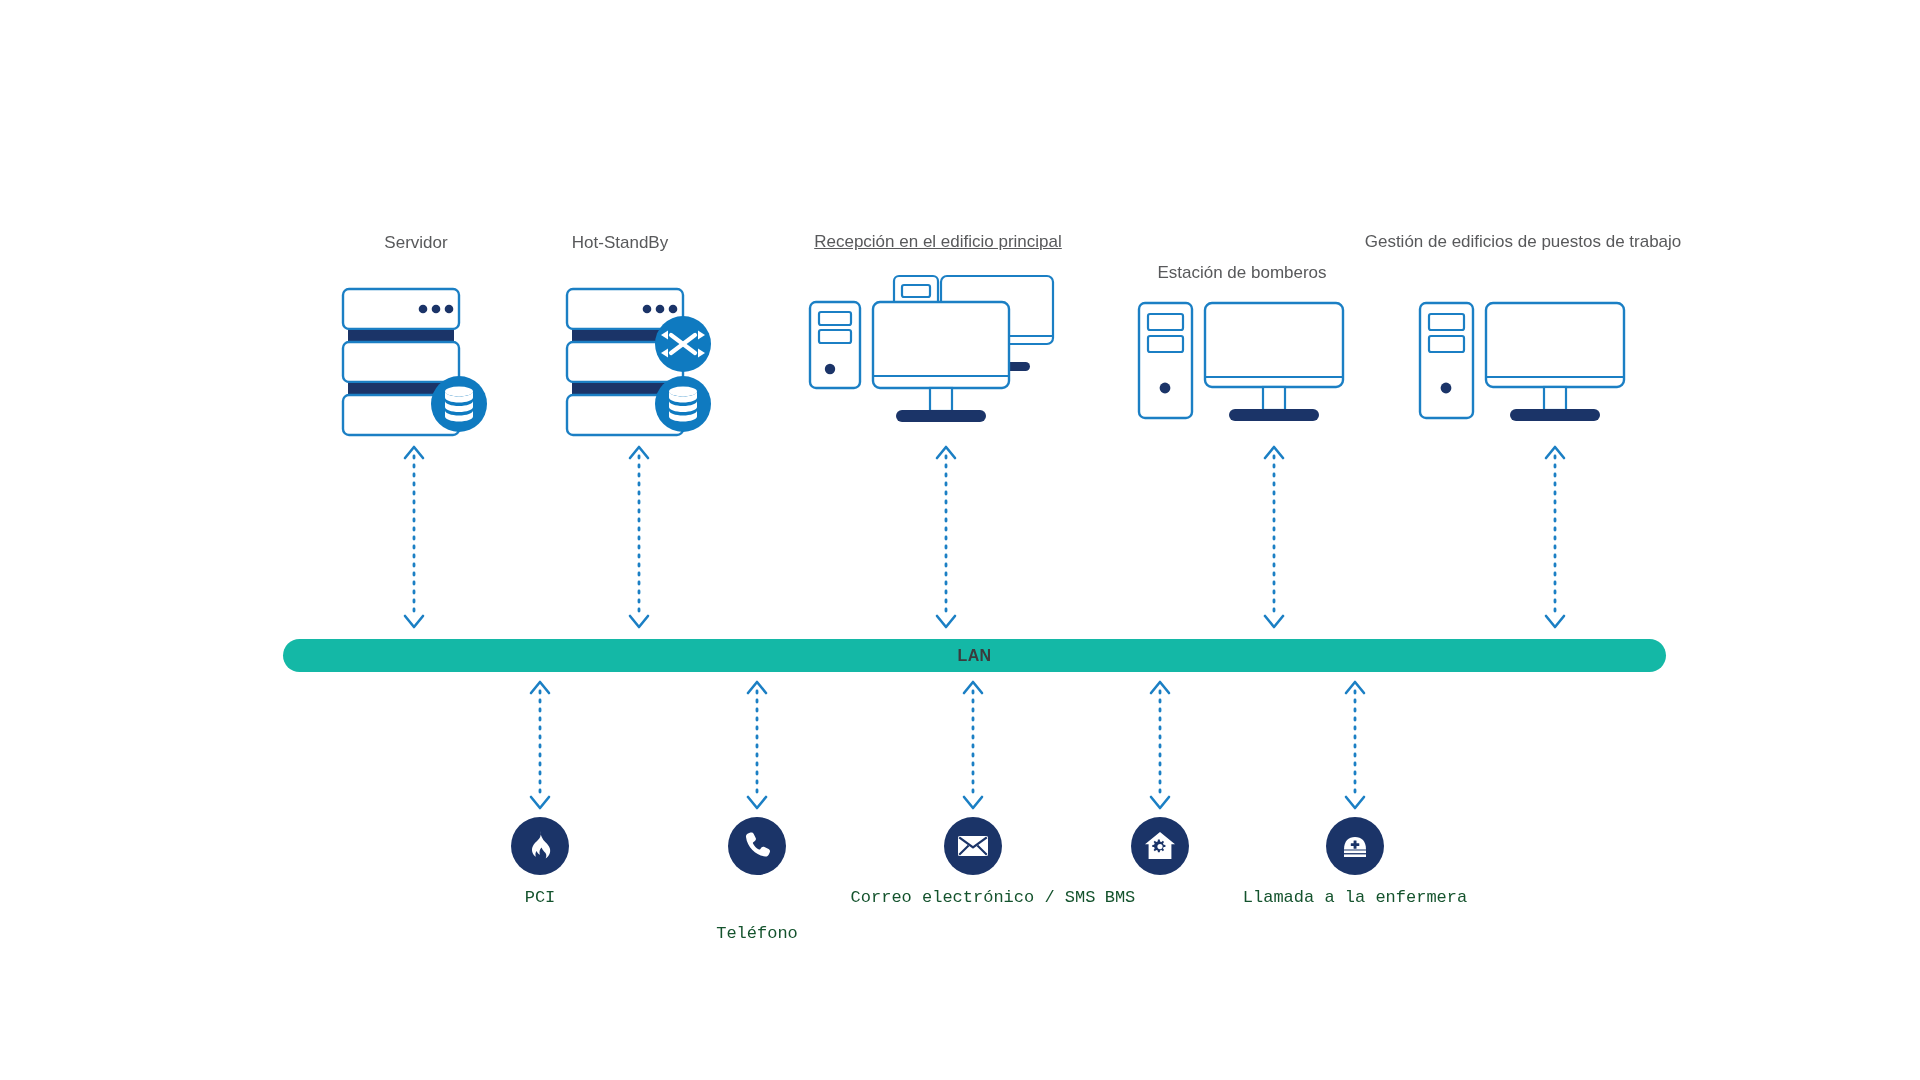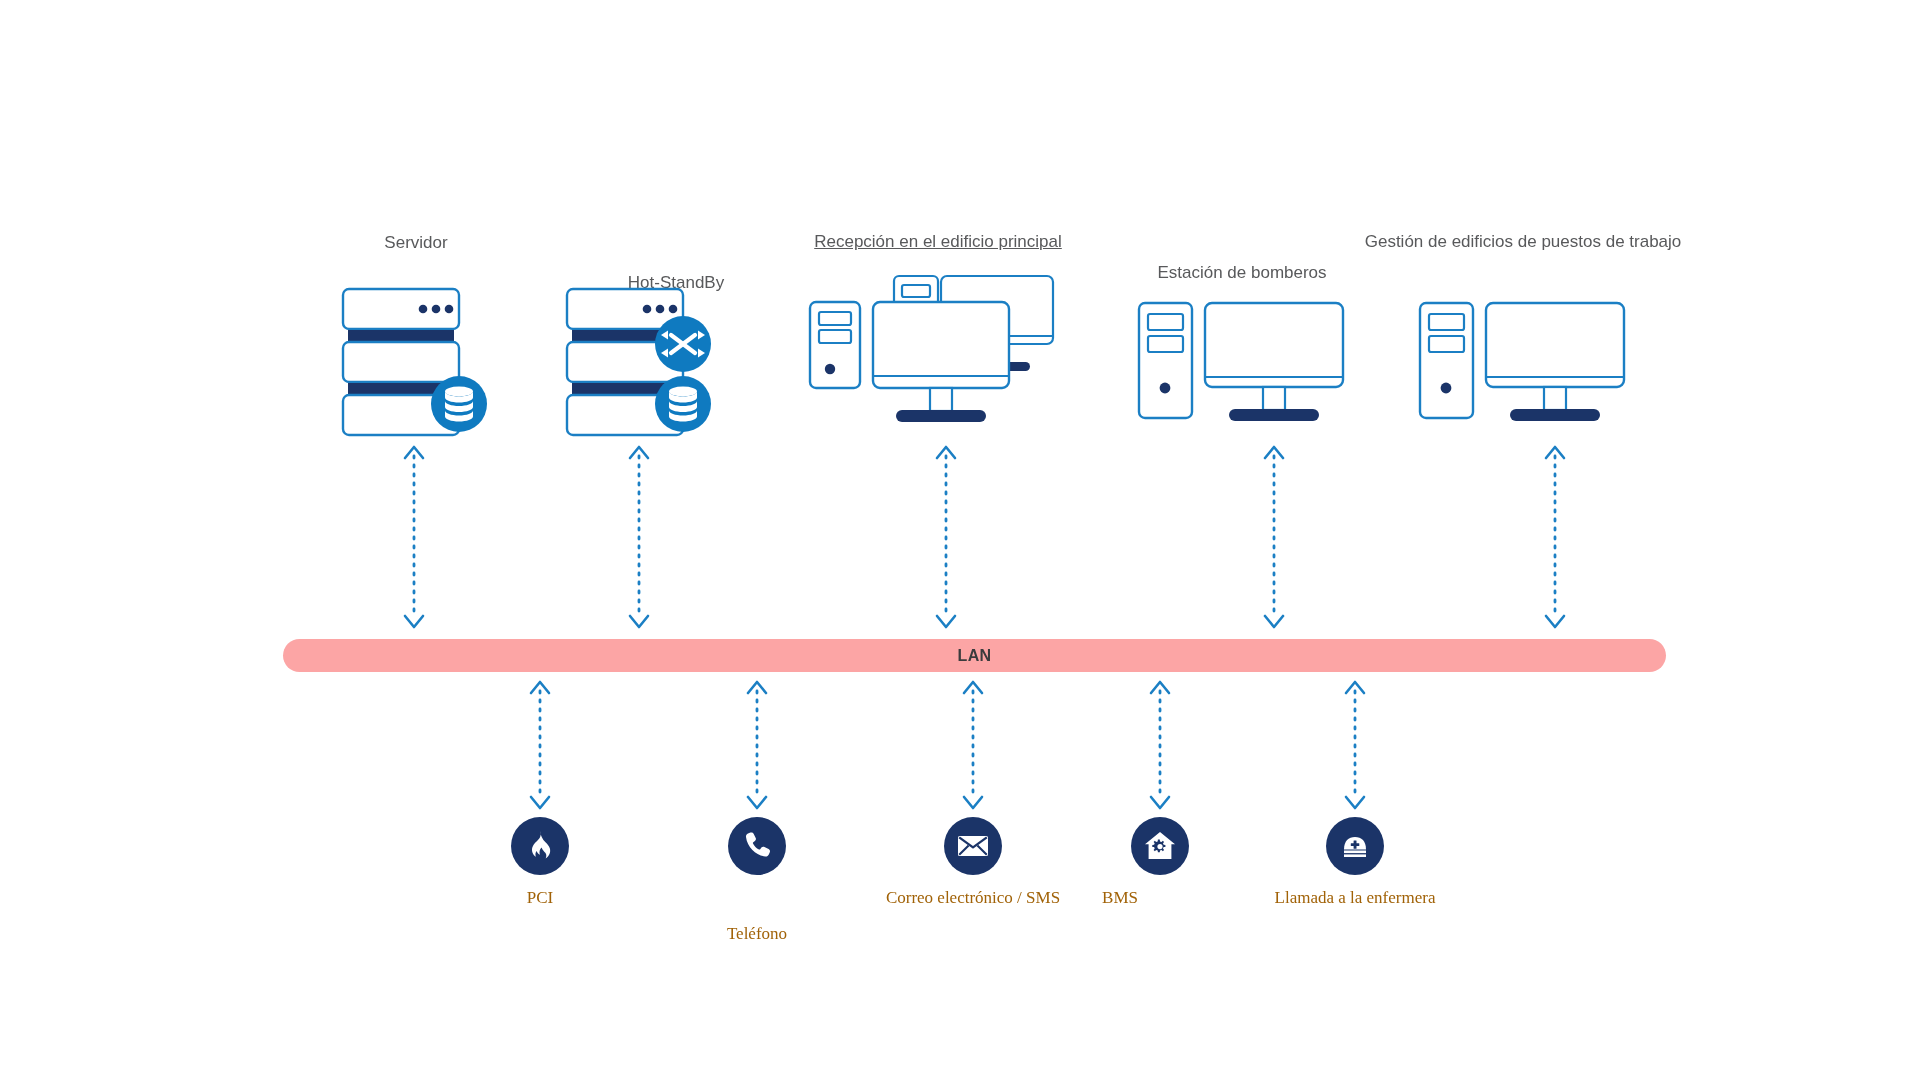--- a/index.html
+++ b/index.html
@@ -27,37 +27,37 @@
     color: #58595b;
     font-size: 17px;
     line-height: 20px;
     text-align: center;
     white-space: nowrap;
     transform: translateX(-50%);
     font-family: "Liberation Sans", sans-serif;
   }
   .svc-label {
     position: absolute;
-    color: #a16207;
+    color: #14532d;
     font-size: 17px;
     line-height: 20px;
     text-align: center;
     white-space: nowrap;
     transform: translateX(-50%);
-    font-family: Liberation Serif, serif;
+    font-family: Liberation Mono, monospace;
   }
 
   
   #lan-bus {
     position: absolute;
     left: 283px;
     top: 639px;
     width: 1383px;
     height: 33px;
-    background: #fca5a5;
+    background: #14b8a6;
     border-radius: 17px;
     display: flex;
     align-items: center;
     justify-content: center;
   }
   #lan-bus .lan-text {
     color: #3b3b3d;
     font-size: 16px;
     font-weight: bold;
     letter-spacing: 0.4px;
@@ -89,21 +89,21 @@
     justify-content: center;
   }
   .svc-icon svg { display: block; }
 </style>
 </head>
 <body>
 
 <div id="stage">
 
   <div class="node-label" style="left:416px; top:233px;">Servidor</div>
-  <div class="node-label" style="left:676px; top:233px;margin-top:40px;">Hot-StandBy</div>
+  <div class="node-label" style="left:620px; top:233px;">Hot-StandBy</div>
   <div class="node-label" style="left:938px; top:232px;text-decoration:underline;">Recepción en el edificio principal</div>
   <div class="node-label" style="left:1242px; top:233px;margin-top:30px;">Estación de bomberos</div>
   <div class="node-label" style="left:1523px; top:232px;">Gestión de edificios de puestos de trabajo</div>
 
   <div class="node-graphic" style="left:416px; top:287px; width:170px; height:150px;">
     <svg width="170" height="150" viewBox="0 0 170 150">
       <g>
         <rect x="12" y="2" width="116" height="40" rx="6" fill="#fff" stroke="#1b7fc4" stroke-width="2.4"></rect>
         <circle cx="92" cy="22" r="4.3" fill="#1b3468"></circle>
         <circle cx="105" cy="22" r="4.3" fill="#1b3468"></circle>

